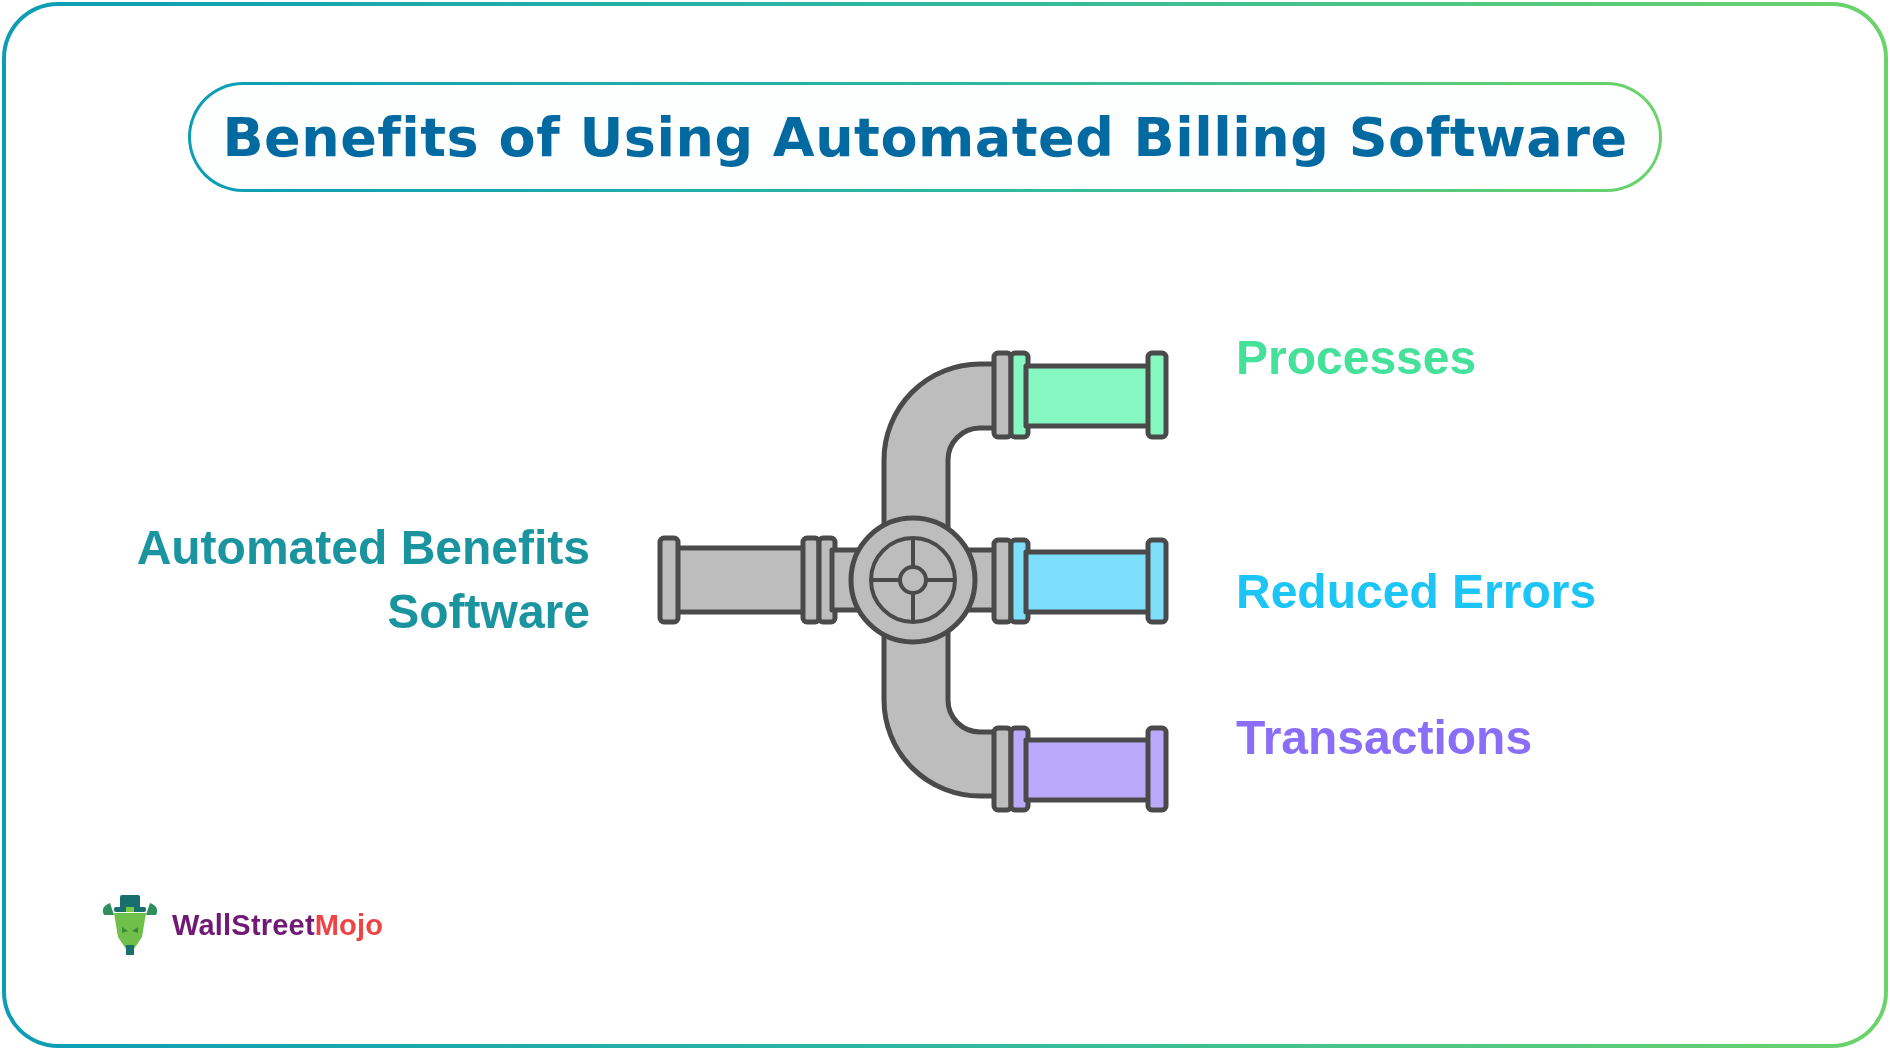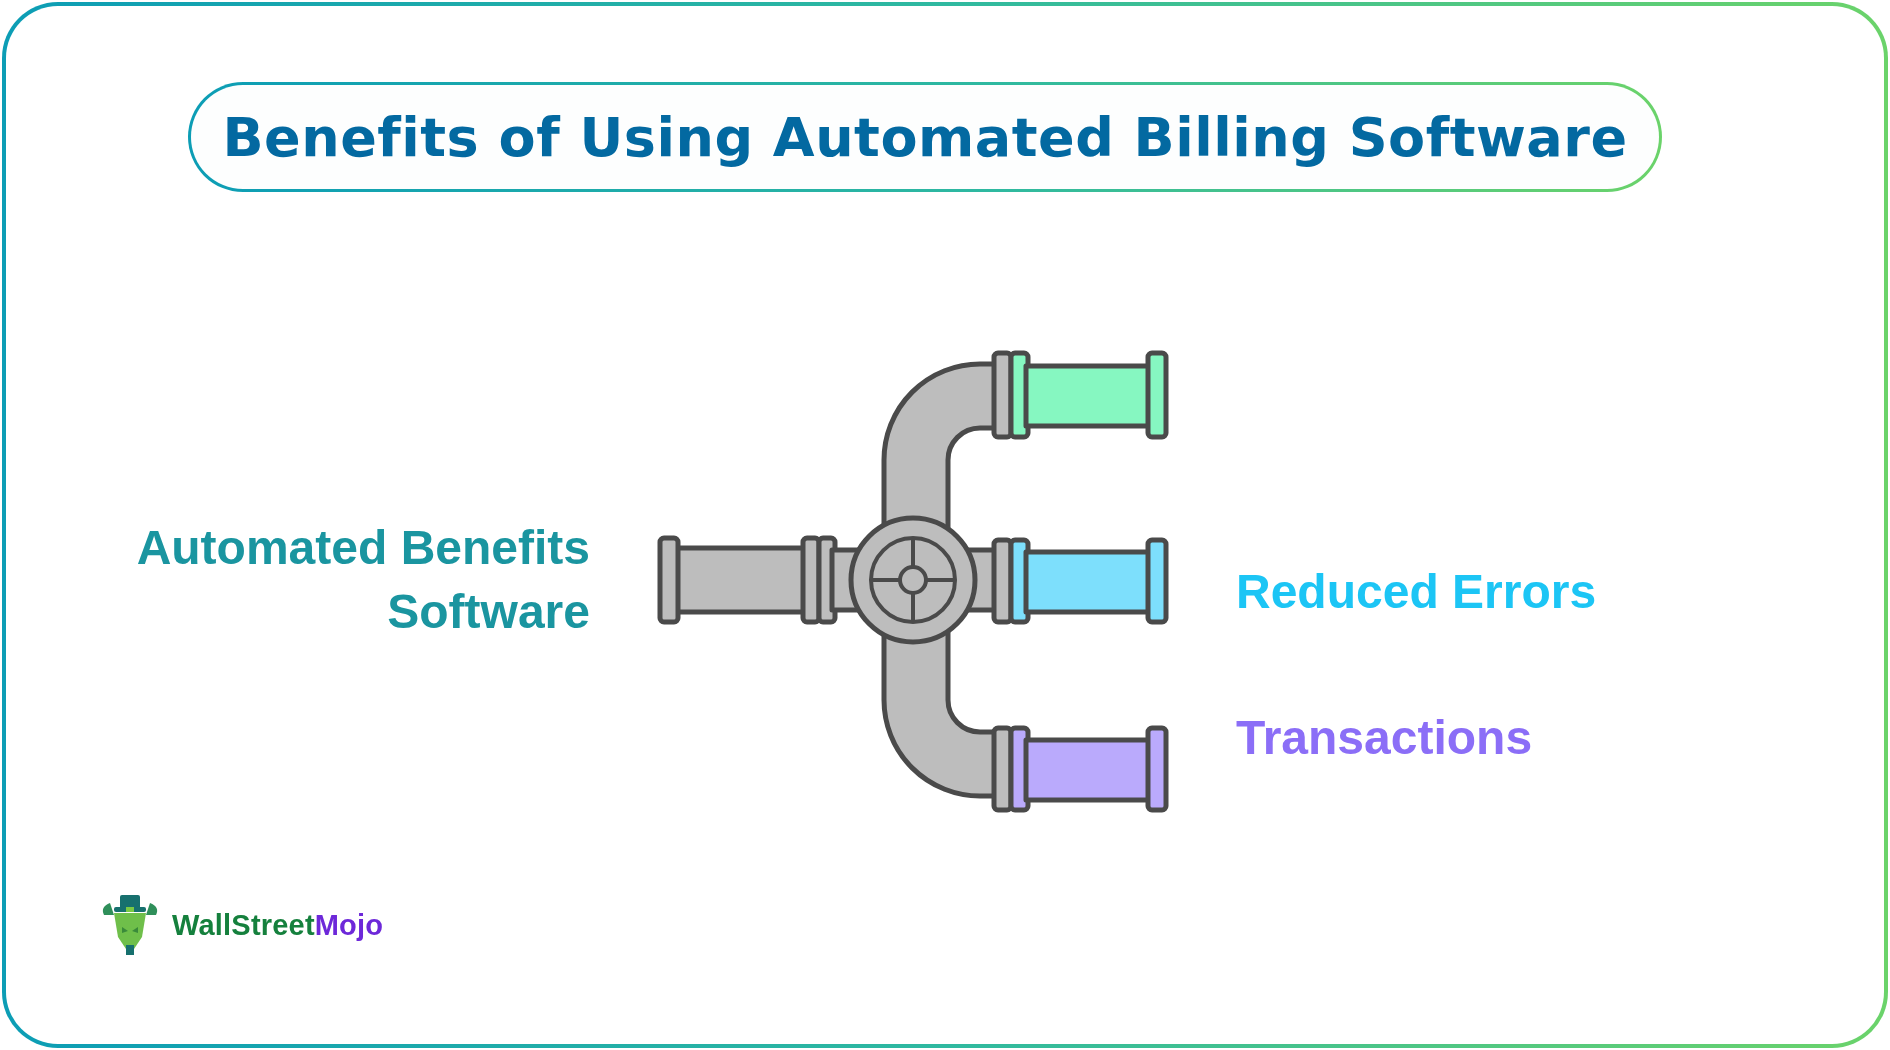--- a/index.html
+++ b/index.html
@@ -31,20 +31,21 @@
     <span class="title-text">Benefits of Using Automated Billing Software</span>
   </div>
 </div>
 
 <div class="label label-left" style="color:#1a95a0">
   <div>Automated Benefits</div>
   <div>Software</div>
 </div>
 
 <div class="label label-right" style="top:326px; color:#45e09a;">
+  <div>Processes</div>
 </div>
 <div class="label label-right" style="top:548px; color:#1cc5f5;margin-top:12px;">
   <div>Reduced Errors</div>
 </div>
 <div class="label label-right" style="top:706px; color:#8b6ef7;">
   <div>Transactions</div>
 </div>
 
 <svg class="diagram" viewBox="650 340 530 475" width="530" height="475">
   <g stroke="#4a4a4a" stroke-width="5" stroke-linejoin="round">
@@ -91,15 +92,15 @@
     <path d="M6 22 Q2 14 12 10 L16 22 Z" fill="#2f8f5a"></path>
     <path d="M58 22 Q62 14 52 10 L48 22 Z" fill="#2f8f5a"></path>
     <rect x="22" y="2" width="20" height="14" rx="2" fill="#17706e"></rect>
     <rect x="16" y="14" width="32" height="5" rx="2" fill="#17706e"></rect>
     <rect x="28" y="14" width="8" height="5" fill="#7ac943"></rect>
     <path d="M16 20 L48 20 L44 44 L36 56 L28 56 L20 44 Z" fill="#6fbf4a"></path>
     <path d="M24 34 L30 38 L24 40 Z M40 34 L34 38 L40 40 Z" fill="#3a8a3a"></path>
     <rect x="28" y="52" width="8" height="10" fill="#17706e"></rect>
   </svg>
   <span class="logo-text">
-    <span style="color:#15803d">WallStreet</span><span style="color:#6d28d9">Mojo</span>
+    <span style="color:#701a75">WallStreet</span><span style="color:#ef4444">Mojo</span>
   </span>
 </div>
 
 </body></html>

